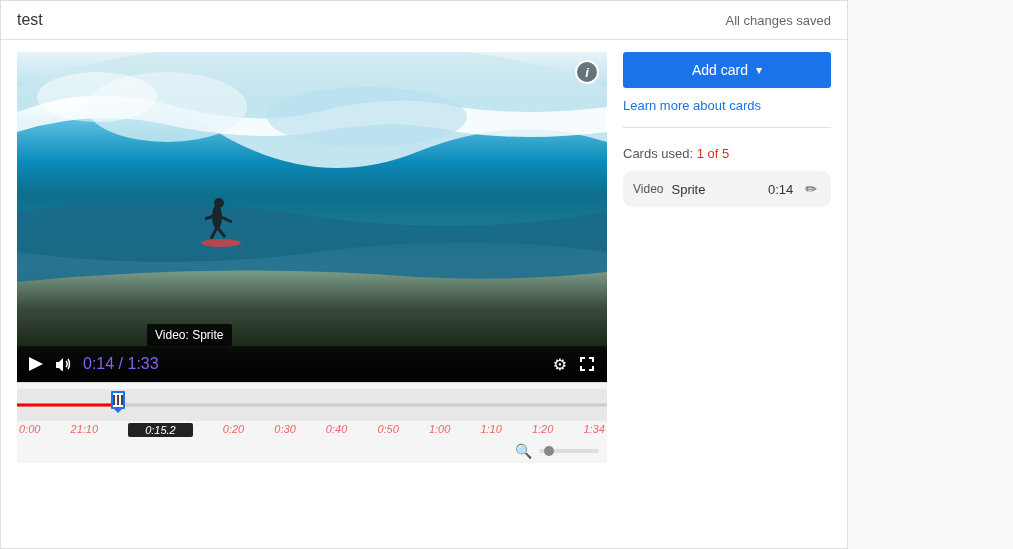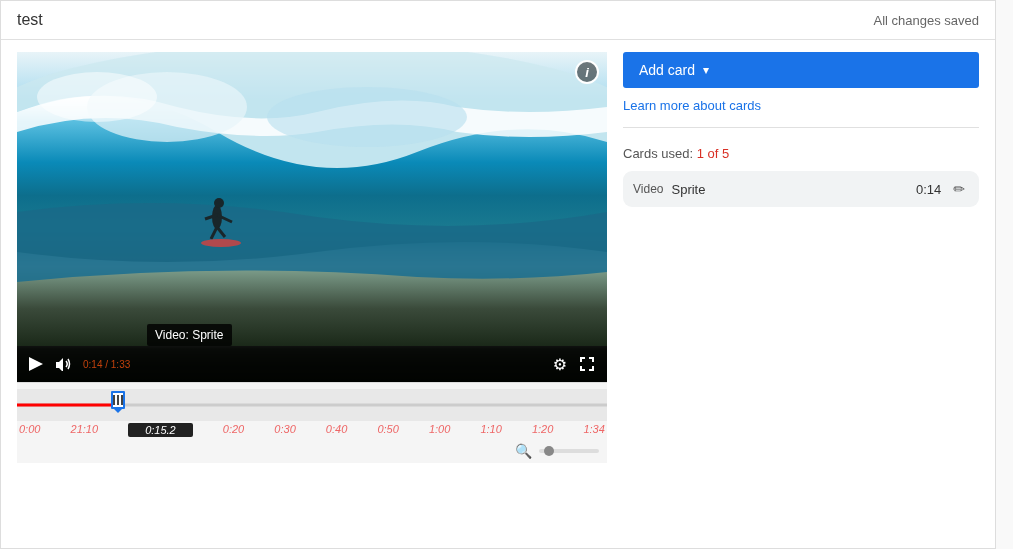--- a/index.html
+++ b/index.html
@@ -3,21 +3,21 @@
   <meta charset="utf-8">
   <style>
     * { box-sizing: border-box; margin: 0; padding: 0; }
     body {
       font-family: Arial, sans-serif;
       background: #f9f9f9;
       color: #333;
       font-size: 13px;
     }
     .page-wrapper {
-      width: 996px;
+      width: 848px;
       min-height: 549px;
       background: #fff;
       border: 1px solid #ddd;
       display: flex;
       flex-direction: column;
     }
     
     .top-bar {
       display: flex;
       justify-content: space-between;
@@ -127,22 +127,22 @@
       justify-content: center;
     }
     .play-icon {
       width: 0;
       height: 0;
       border-style: solid;
       border-width: 7px 0 7px 14px;
       border-color: transparent transparent transparent #fff;
     }
     .time-display {
-      color: #c2410c;
-      font-size: 10px;
+      color: #8b5cf6;
+      font-size: 16px;
       white-space: nowrap;
     }
     .spacer { flex: 1; }
     
     .video-tooltip {
       position: absolute;
       bottom: 36px;
       left: 130px;
       background: rgba(0,0,0,0.8);
       color: #fff;
@@ -271,21 +271,21 @@
     .add-card-btn {
       background: #1a73e8;
       color: #fff;
       border: none;
       border-radius: 3px;
       padding: 10px 16px;
       font-size: 14px;
       cursor: pointer;
       display: flex;
       align-items: center;
-      justify-content: flex-start;
+      justify-content: center;
       gap: 8px;
       width: 100%;
     }
     .add-card-btn .dropdown-arrow {
       font-size: 12px;
     }
     .learn-more-link {
       color: #1a73e8;
       text-decoration: none;
       font-size: 13px;

